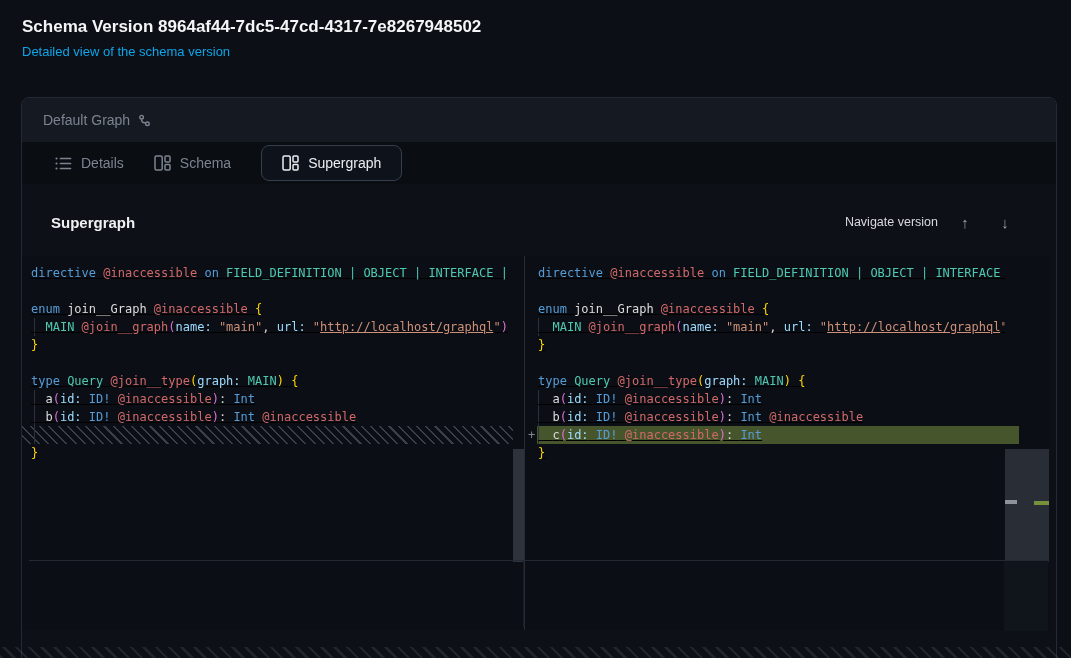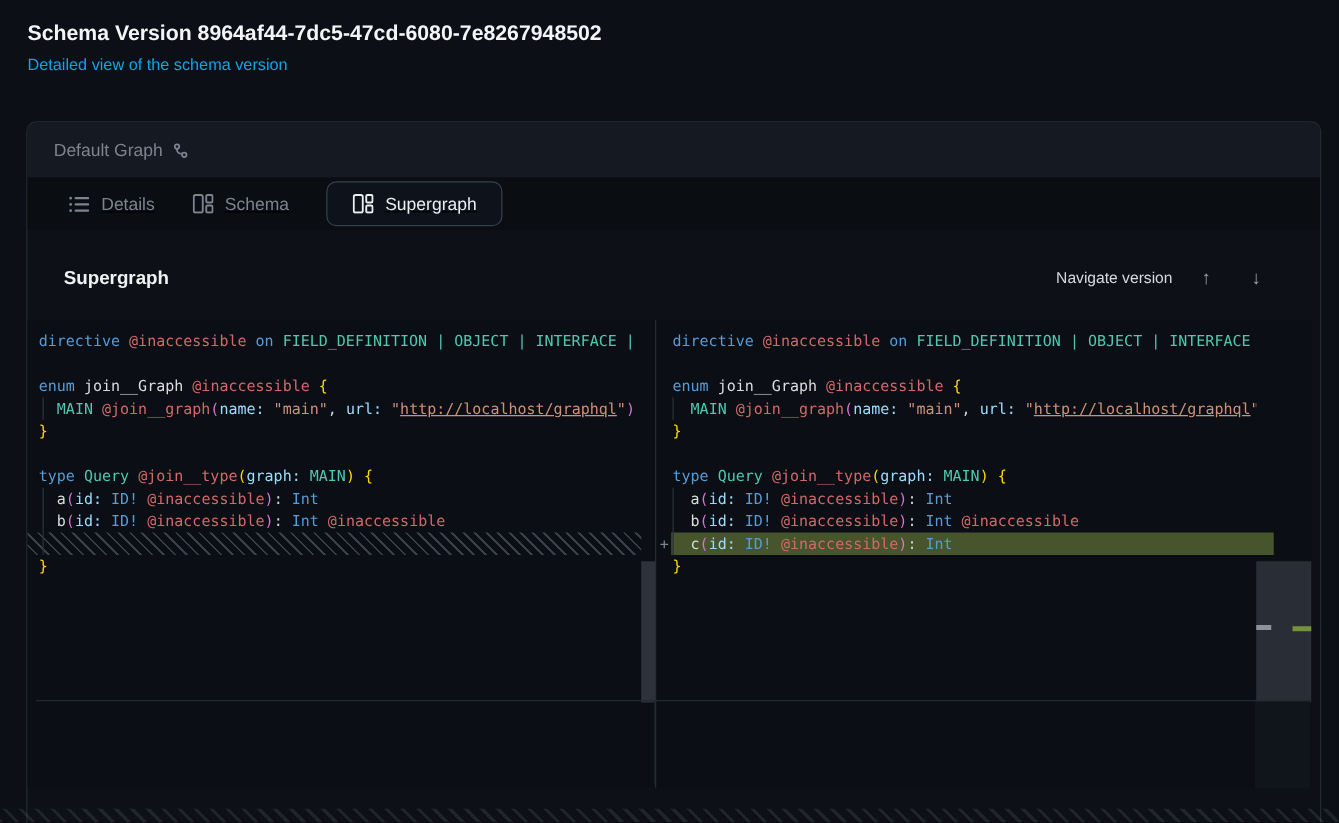--- a/index.html
+++ b/index.html
@@ -16,21 +16,21 @@
   .panel {
     position:absolute; left:21px; top:97px; width:1036px; height:573px;
     background:#0d1117; border:1px solid #242a33; border-radius:8px;padding-left:45px;
   }
   
   .tabstrip { position:absolute; left:0; top:0; width:100%; height:44px; background:#151922; border-radius:7px 7px 0 0; display:flex; }
   .tab { height:44px; display:flex; align-items:center; gap:8px; padding:0 21px; font-size:14px; color:#7c8490; cursor:pointer; }
   .tab.active { background:#0c0f15; color:#eceef1; border-radius:4px 4px 0 0; }
   .tab .ticon { display:flex; align-items:center; }
   
-  .subtabs { position:absolute; left:0; top:44px; width:100%; height:42px; background:#0a0d12; display:flex; align-items:center;text-decoration:underline; }
+  .subtabs { position:absolute; left:0; top:44px; width:100%; height:42px; background:#0a0d12; display:flex; align-items:center; }
   .subtab { display:flex; align-items:center; gap:9px; font-size:14px; color:#7c8490; margin-left:33px; cursor:pointer; }
   .subtab.button {
     margin-left:30px; color:#eceef1; border:1px solid #36404d; background:#0e131b;
     border-radius:8px; height:36px; padding:0 20px;
   }
   .sicon { display:flex; align-items:center; }
 
   
   .sec-title { position:absolute; left:29px; top:116px; font-size:15px; font-weight:700; color:#f0f1f3; }
   .navwrap { position:absolute; right:38px; top:112px; display:flex; align-items:center; gap:14px; }
@@ -39,21 +39,21 @@
              color:#9aa0a9; font-size:15px; cursor:pointer; background:none; border:none; }
 
   
   .editor {
     position:absolute; left:0; top:158px; width:1027px; height:374px;
     background:#0b0e15; font-family:"DejaVu Sans Mono", monospace; font-size:12px; line-height:18px;
   }
   .pane { position:absolute; top:0; height:100%; overflow:hidden; }
   .pane-left  { left:0;   width:491px; padding:8px 0 0 9px; }
   .pane-right { left:503px; width:480px; padding:8px 0 0 13px; }
-  .code-line { height:18px; white-space:pre; }
+  .code-line { height:18px; white-space:pre;text-decoration:underline; }
   .tok-url { text-decoration:underline; }
 
   .hatch-bar {
     position:absolute; left:0; top:170px; width:491px; height:18px;
     background:repeating-linear-gradient(45deg, transparent 0 5px, #3a404a 5px 6.5px);
   }
   .added-bar { position:absolute; left:515px; top:170px; width:482px; height:18px; background:rgba(154,183,76,0.42); }
   .plus-marker { position:absolute; left:503px; top:170px; width:13px; height:18px; color:#7f848d; text-align:center; }
 
   .indent-guide { position:absolute; width:1px; background:#2b313b; }
@@ -76,21 +76,21 @@
     position:absolute; left:0; top:647px; width:1071px; height:11px;
     background:repeating-linear-gradient(45deg, rgba(158,168,184,0.13) 0 2.5px, transparent 2.5px 9px);
   }
   svg { display:block; }
 </style>
 </head>
 <body>
 
 <div class="page">
 
-  <div class="hdr-title">Schema Version 8964af44-7dc5-47cd-6080-7e8267948502</div>
+  <div class="hdr-title">Schema Version 8964af44-7dc5-47cd-4317-7e8267948502</div>
   <div class="hdr-sub">Detailed view of the schema version</div>
 
   <div class="panel">
 
     <div class="tabstrip">
       <div class="tab">
         <span>Default Graph</span>
         <span class="ticon">
           <svg width="13" height="13" viewBox="0 0 13 13" fill="none" stroke="#7c8490" stroke-width="1.4">
             <circle cx="3.6" cy="3.2" r="1.8"></circle>

